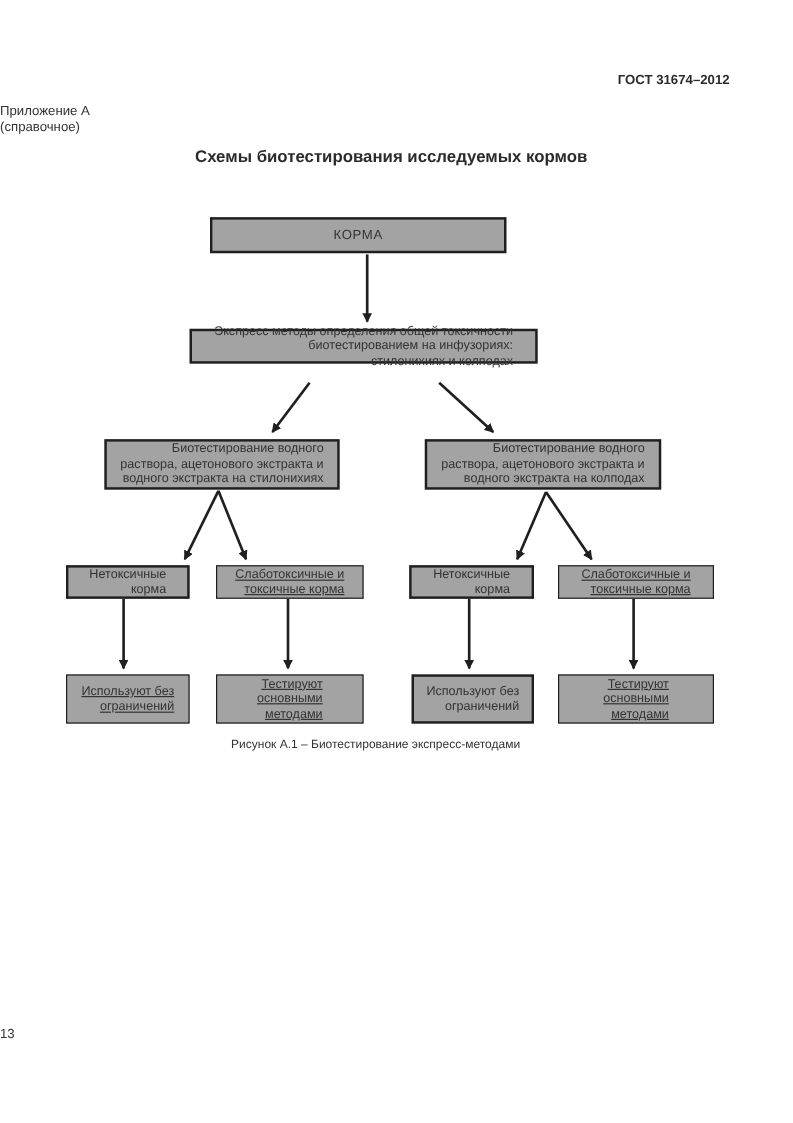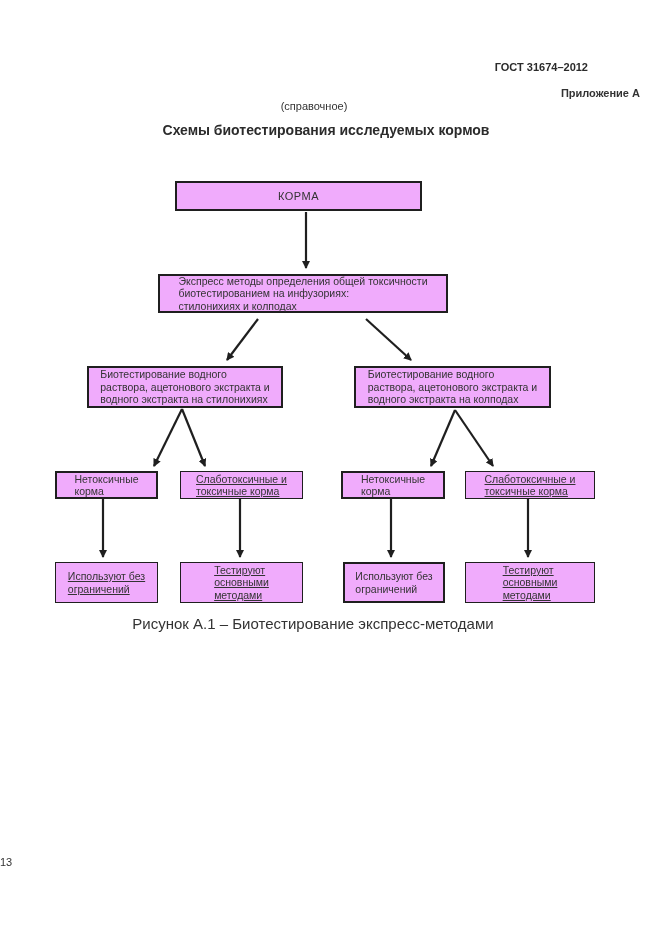--- a/index.html
+++ b/index.html
@@ -7,51 +7,51 @@
     position: relative;
     width: 661px;
     height: 936px;
     background: #ffffff;
     font-family: "Liberation Sans", sans-serif;
     color: #333333;
     overflow: hidden;
   }
   .doc-ref {
     position: absolute; top: 61px; left: 0; width: 588px;
-    text-align: right; font-weight: bold; font-size: 11px; color: #2b2b2b;
+    text-align: right; font-weight: bold; font-size: 11px; color: #2b2b2b; padding-left: 20px;
   }
   .annex-label {
     position: absolute; top: 87px; left: 0; width: 640px;
-    text-align: right; font-weight: bold; font-size: 11px;
+    text-align: left; font-weight: normal; font-size: 11px;
   }
   .annex-type {
     position: absolute; top: 100px; left: 0; width: 628px;
-    text-align: center; font-size: 11px;
+    font-size: 11px;
   }
   .doc-title {
     position: absolute; top: 122px; left: 0; width: 652px;
     text-align: center; font-weight: bold; font-size: 14px; color: #2b2b2b;
   }
   .connectors { position: absolute; left: 0; top: 0; }
   .node {
     position: absolute;
     display: flex; align-items: center; justify-content: center;
-    text-align: left;
+    text-align: right;
     white-space: pre-line;
     font-size: 10.5px; line-height: 12.5px;
     color: #333333;
-    background: #f0abfc;
+    background: #a3a3a3;
     box-sizing: border-box;
   }
   .node.top { font-size: 11px; letter-spacing: 0.5px; }
   .b2 { border: 2px solid #1f1f1f; }
   .b1 { border: 1.4px solid #1f1f1f; text-decoration: underline; }
   .caption {
     position: absolute; top: 615px; left: 0; width: 626px;
-    text-align: center; font-size: 15px;
+    text-align: center; font-size: 10px;
   }
   .page-num {
     position: absolute; top: 856px; left: 0; width: 583px;
     text-align: left; font-size: 11px;
   }
 </style>
 </head>
 <body>
 
 <div class="page">
@@ -75,21 +75,21 @@
     <line x1="455" y1="410" x2="431" y2="466" stroke="#1f1f1f" stroke-width="2.2" marker-end="url(#ah)"></line>
     <line x1="455" y1="410" x2="493" y2="466" stroke="#1f1f1f" stroke-width="2.2" marker-end="url(#ah)"></line>
     <line x1="103" y1="499" x2="103" y2="557" stroke="#1f1f1f" stroke-width="2.2" marker-end="url(#ah)"></line>
     <line x1="240" y1="499" x2="240" y2="557" stroke="#1f1f1f" stroke-width="2.2" marker-end="url(#ah)"></line>
     <line x1="391" y1="499" x2="391" y2="557" stroke="#1f1f1f" stroke-width="2.2" marker-end="url(#ah)"></line>
     <line x1="528" y1="499" x2="528" y2="557" stroke="#1f1f1f" stroke-width="2.2" marker-end="url(#ah)"></line>
   </svg>
 
   <div class="node top b2" style="left:175px; top:181px; width:247px; height:30px;">КОРМА</div>
 
-  <div class="node b2" style="left:158px; top:274px; width:290px; height:39px;">Экспресс методы определения общей токсичности
+  <div class="node b2" style="left:158px; top:274px; width:290px; height:29px;">Экспресс методы определения общей токсичности
 биотестированием на инфузориях:
 стилонихиях и колподах</div>
 
   <div class="node b2" style="left:87px; top:366px; width:196px; height:42px;">Биотестирование водного
 раствора, ацетонового экстракта и
 водного экстракта на стилонихиях</div>
 
   <div class="node b2" style="left:354px; top:366px; width:197px; height:42px;">Биотестирование водного
 раствора, ацетонового экстракта и
 водного экстракта на колподах</div>

